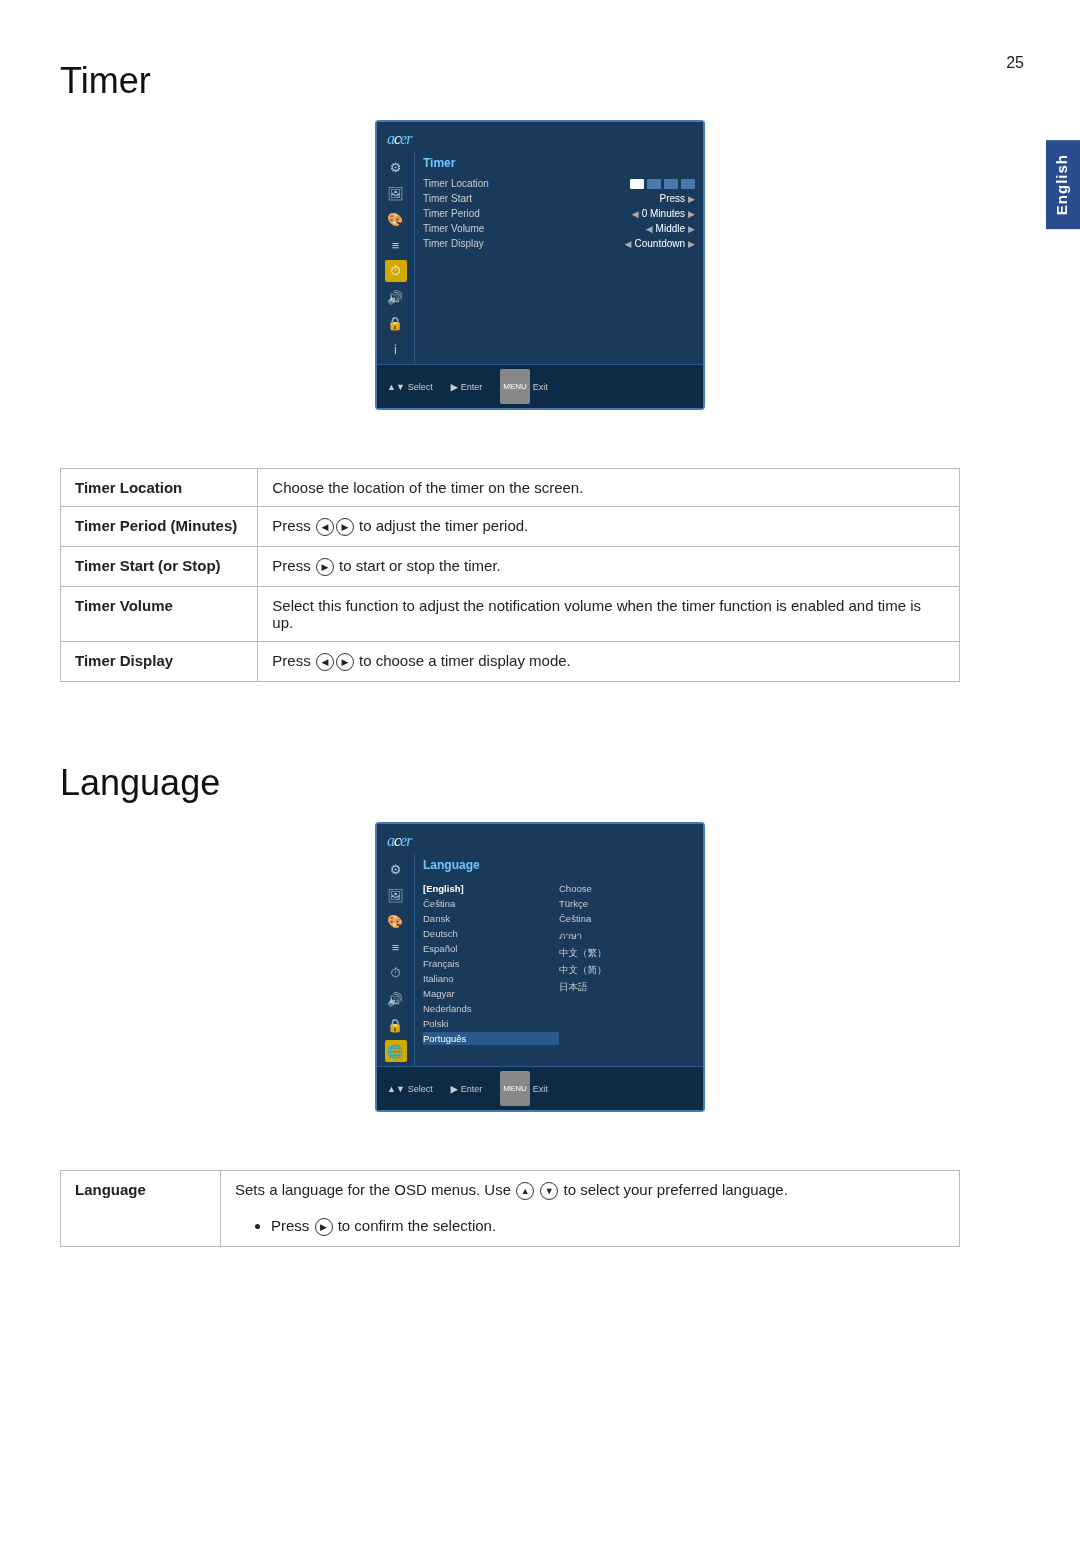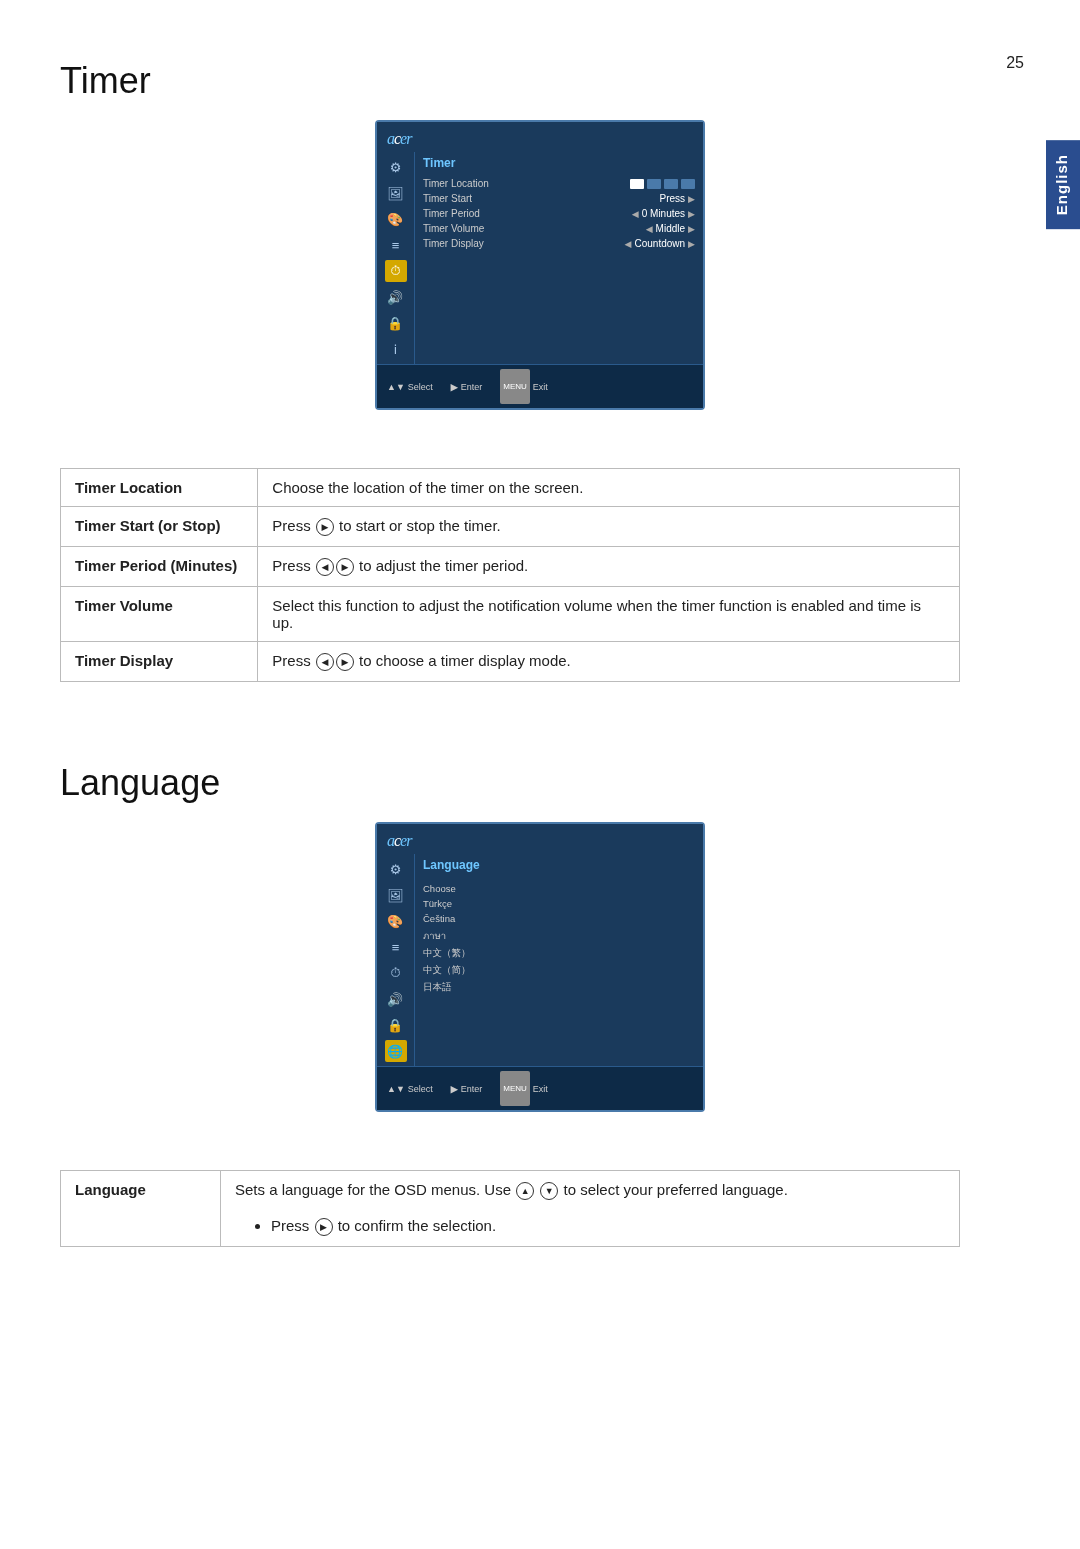--- a/index.html
+++ b/index.html
@@ -289,29 +289,29 @@
   </div>
 </div>
 
 <table class="info-table">
   <tbody>
     <tr>
       <td><b>Timer Location</b></td>
       <td>Choose the location of the timer on the screen.</td>
     </tr>
     <tr>
+      <td><b>Timer Period (Minutes)</b></td>
+      <td>
+        Press <span class="btn-circle">◀</span><span class="btn-circle">▶</span> to adjust the timer period.
+      </td>
+    </tr>
+    <tr>
       <td><b>Timer Start (or Stop)</b></td>
       <td>
         Press <span class="btn-circle">▶</span> to start or stop the timer.
-      </td>
-    </tr>
-    <tr>
-      <td><b>Timer Period (Minutes)</b></td>
-      <td>
-        Press <span class="btn-circle">◀</span><span class="btn-circle">▶</span> to adjust the timer period.
       </td>
     </tr>
     <tr>
       <td><b>Timer Volume</b></td>
       <td>Select this function to adjust the notification volume when the timer function is enabled and time is up.</td>
     </tr>
     <tr>
       <td><b>Timer Display</b></td>
       <td>
         Press <span class="btn-circle">◀</span><span class="btn-circle">▶</span> to choose a timer display mode.
@@ -336,20 +336,33 @@
         <div class="osd-icon">🎨</div>
         <div class="osd-icon">≡</div>
         <div class="osd-icon">⏱</div>
         <div class="osd-icon">🔊</div>
         <div class="osd-icon">🔒</div>
         <div class="osd-icon active">🌐</div>
       </div>
       <div class="osd-main">
         <div class="osd-section-title">Language</div>
         <div class="osd-lang-list">
+          <div class="osd-lang-col">
+            <div class="osd-lang-item selected">[English]</div>
+            <div class="osd-lang-item">Čeština</div>
+            <div class="osd-lang-item">Dansk</div>
+            <div class="osd-lang-item">Deutsch</div>
+            <div class="osd-lang-item">Español</div>
+            <div class="osd-lang-item">Français</div>
+            <div class="osd-lang-item">Italiano</div>
+            <div class="osd-lang-item">Magyar</div>
+            <div class="osd-lang-item">Nederlands</div>
+            <div class="osd-lang-item">Polski</div>
+            <div class="osd-lang-item active-highlight">Português</div>
+          </div>
           <div class="osd-lang-col">
             <div class="osd-lang-item">Choose</div>
             <div class="osd-lang-item">Türkçe</div>
             <div class="osd-lang-item">Čeština</div>
             <div class="osd-lang-item">ภาษา</div>
             <div class="osd-lang-item">中文（繁）</div>
             <div class="osd-lang-item">中文（简）</div>
             <div class="osd-lang-item">日本語</div>
           </div>
         </div>

